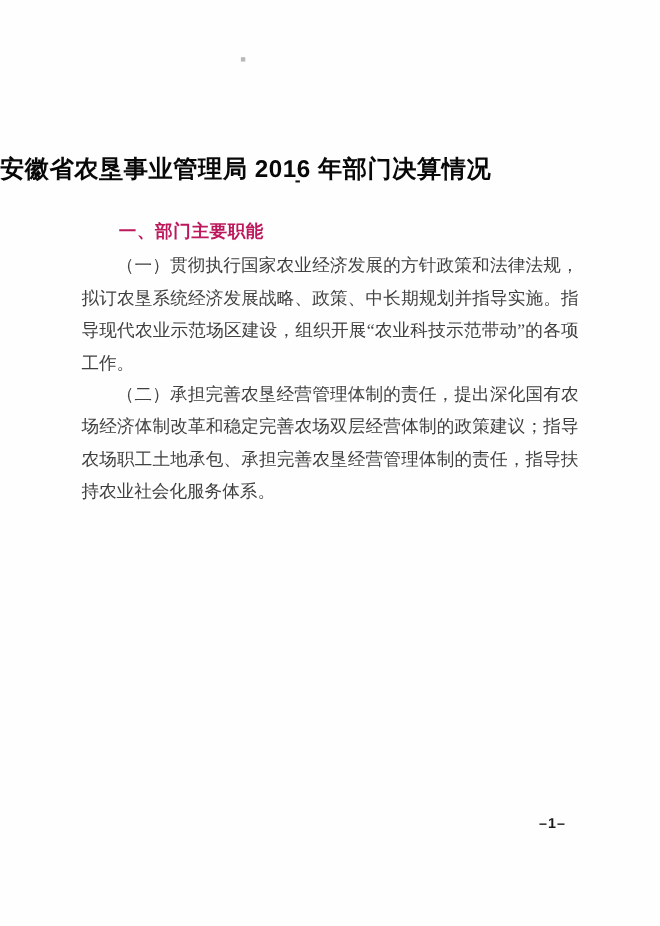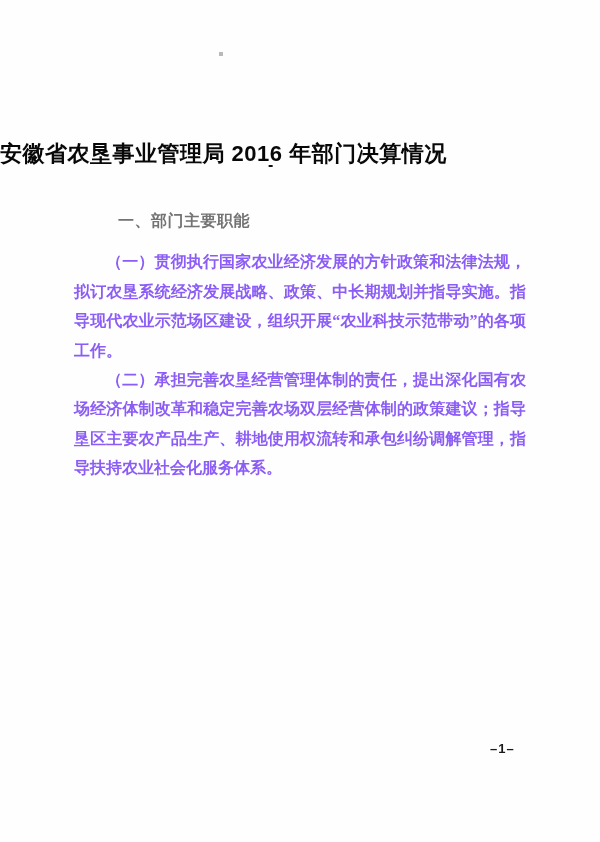--- a/index.html
+++ b/index.html
@@ -43,33 +43,32 @@
     position: absolute;
     top: 194px;
     left: 74px;
     width: 452px;
     font-size: 16px;
     line-height: 29.4px;
     text-align: justify;
     text-justify: inter-ideograph;
   }
   .section-heading {
-    margin: 12px;
+    margin: 2px;
     text-indent: 2em;
     font-weight: 700;
     font-size: 16px;
     letter-spacing: 0.5px;
-    color: #737373;
+    color: #be185d;
   }
   .para {
     margin: 0;
     text-indent: 2em;
     letter-spacing: 0px;
-    color: #8b5cf6;
-    font-weight: bold;
+    color: #404040;
   }
   .page-number {
     position: absolute;
     top: 741px;
     left: 490px;
     font-size: 13px;
     font-weight: 700;
     letter-spacing: 1px;
     font-family: "Liberation Sans", sans-serif;
     color: #1a1a1a;
@@ -90,18 +89,18 @@
 
   <div class="scan-speck"></div>
 
   <h1 class="doc-title">安徽省农垦事业管理局 2016 年部门决算情况</h1>
 
   <div class="title-mark">-</div>
 
   <div class="body-text">
     <p class="section-heading">一、部门主要职能</p>
     <p class="para">（一）贯彻执行国家农业经济发展的方针政策和法律法规，拟订农垦系统经济发展战略、政策、中长期规划并指导实施。指导现代农业示范场区建设，组织开展“农业科技示范带动”的各项工作。</p>
-    <p class="para">（二）承担完善农垦经营管理体制的责任，提出深化国有农场经济体制改革和稳定完善农场双层经营体制的政策建议；指导垦区主要农产品生产、耕地使用权流转和承包纠纷调解管理，指导扶持农业社会化服务体系。</p>
+    <p class="para">（二）承担完善农垦经营管理体制的责任，提出深化国有农场经济体制改革和稳定完善农场双层经营体制的政策建议；指导农场职工土地承包、承担完善农垦经营管理体制的责任，指导扶持农业社会化服务体系。</p>
   </div>
 
   <div class="page-number">–1–</div>
 
 </div>
 
 </body></html>

